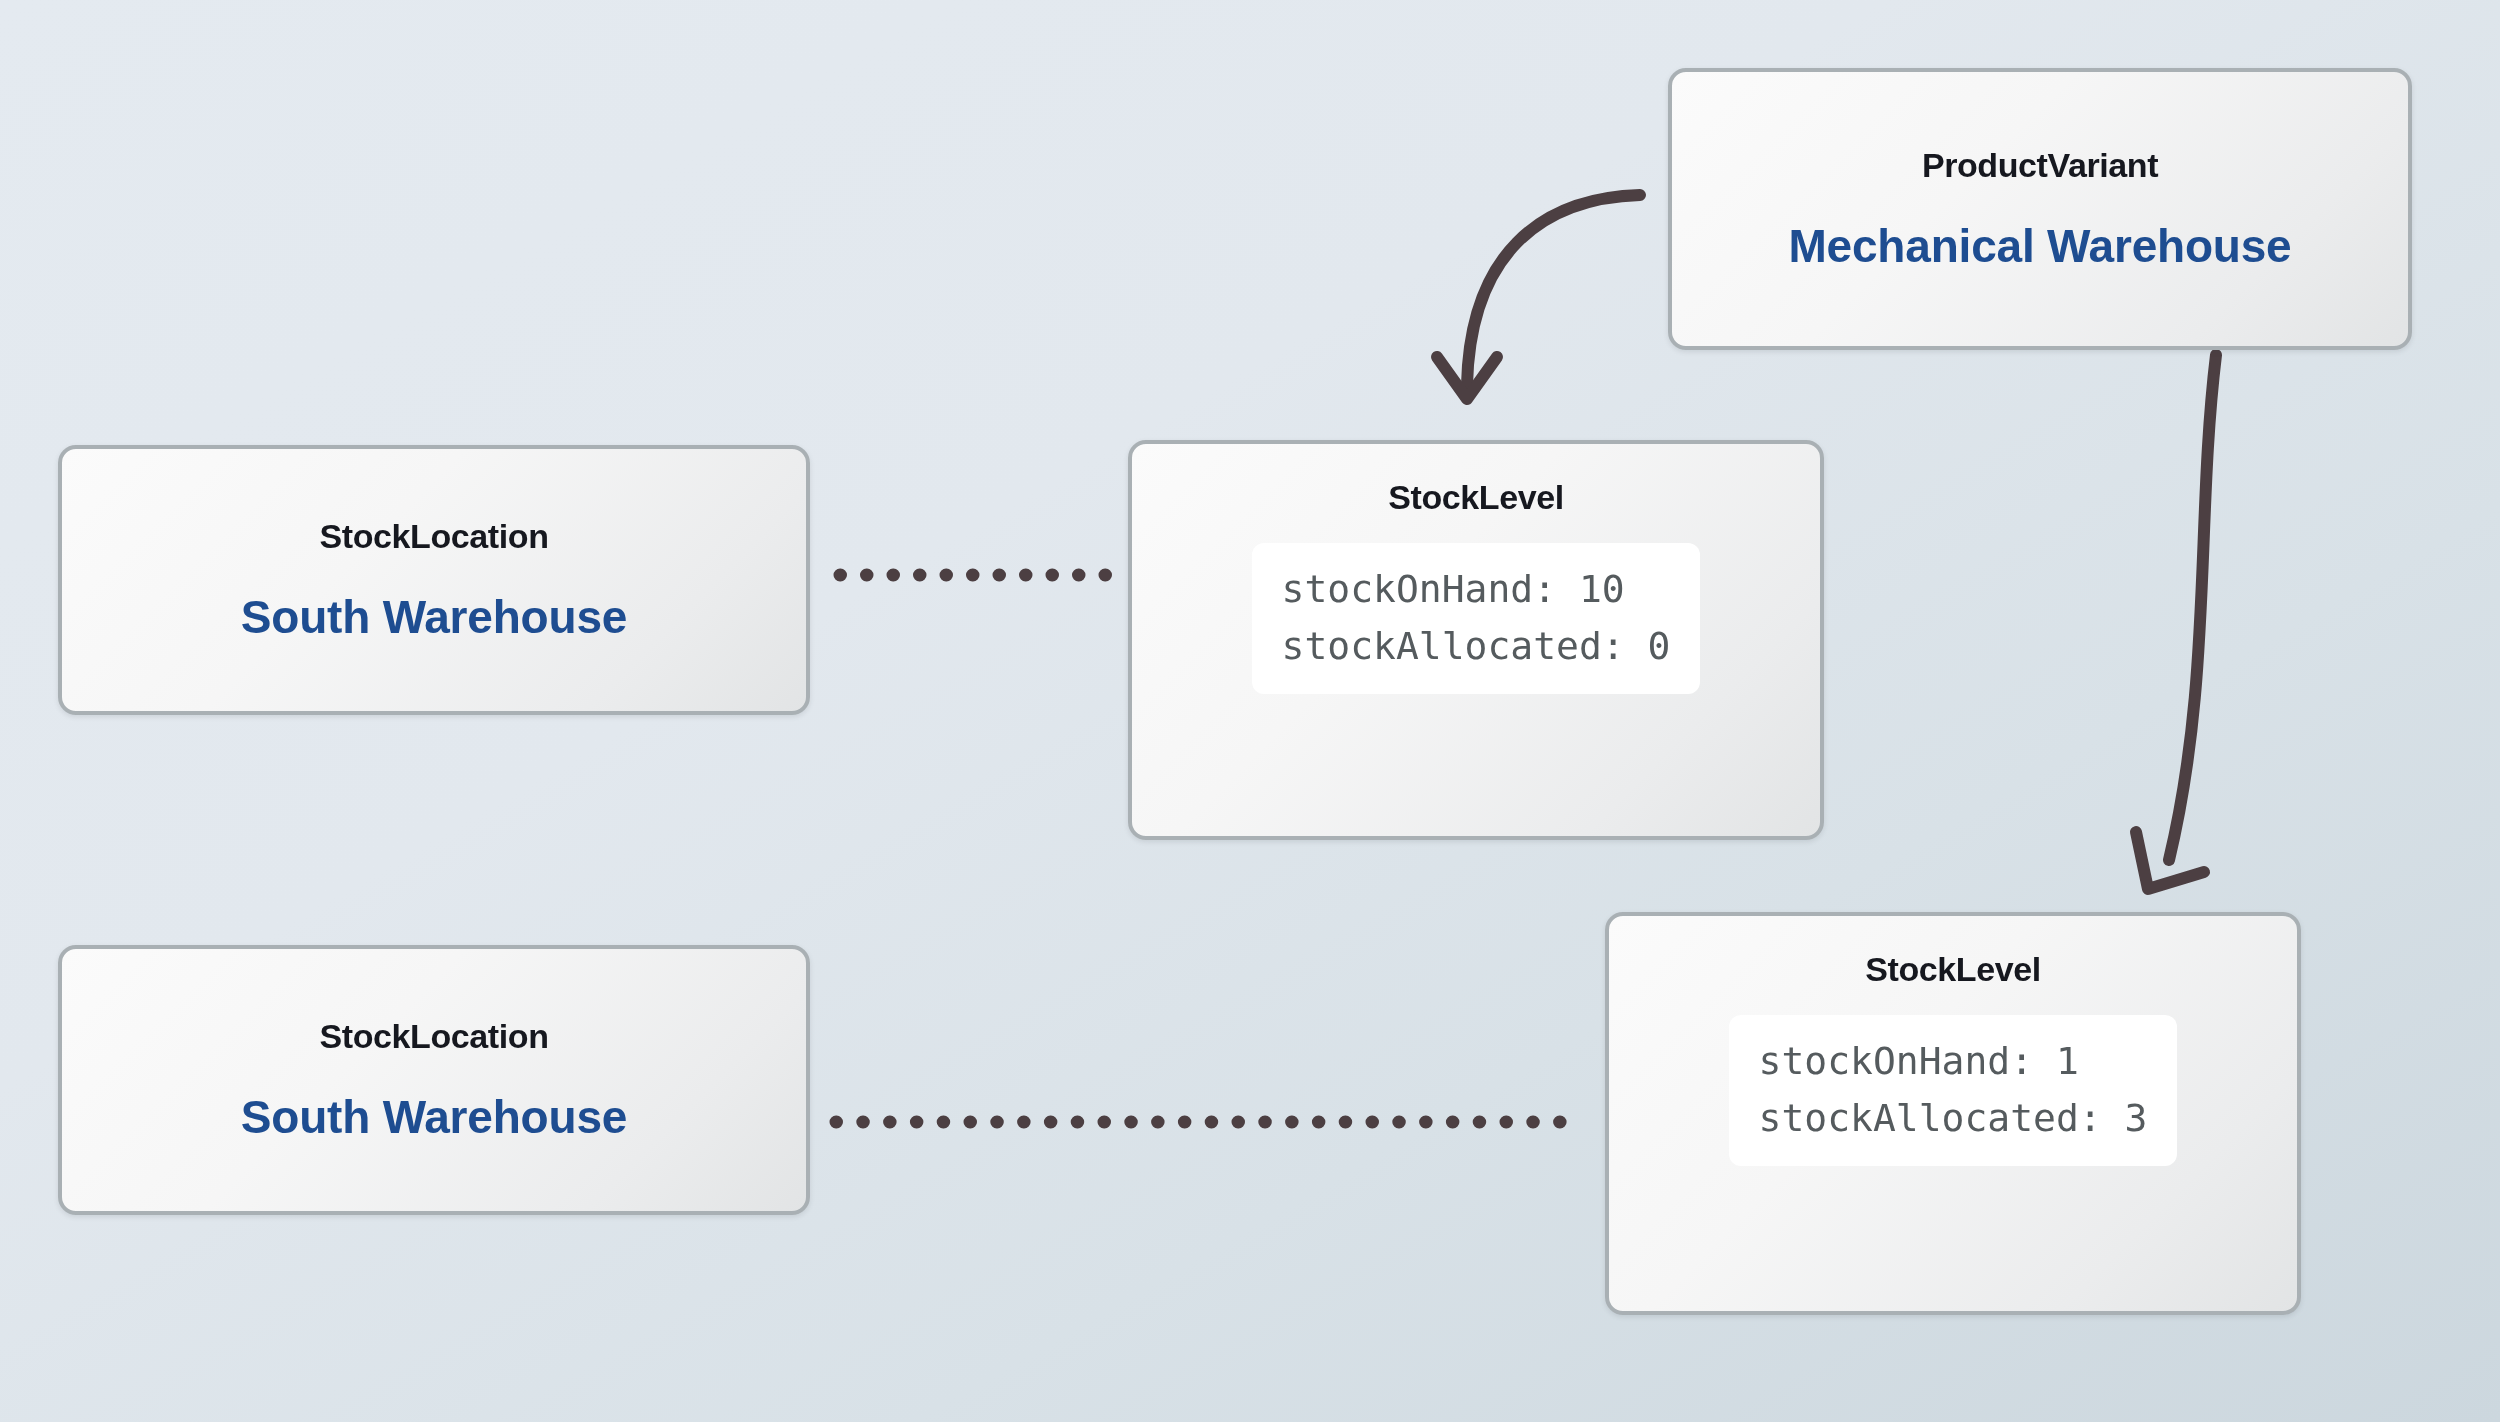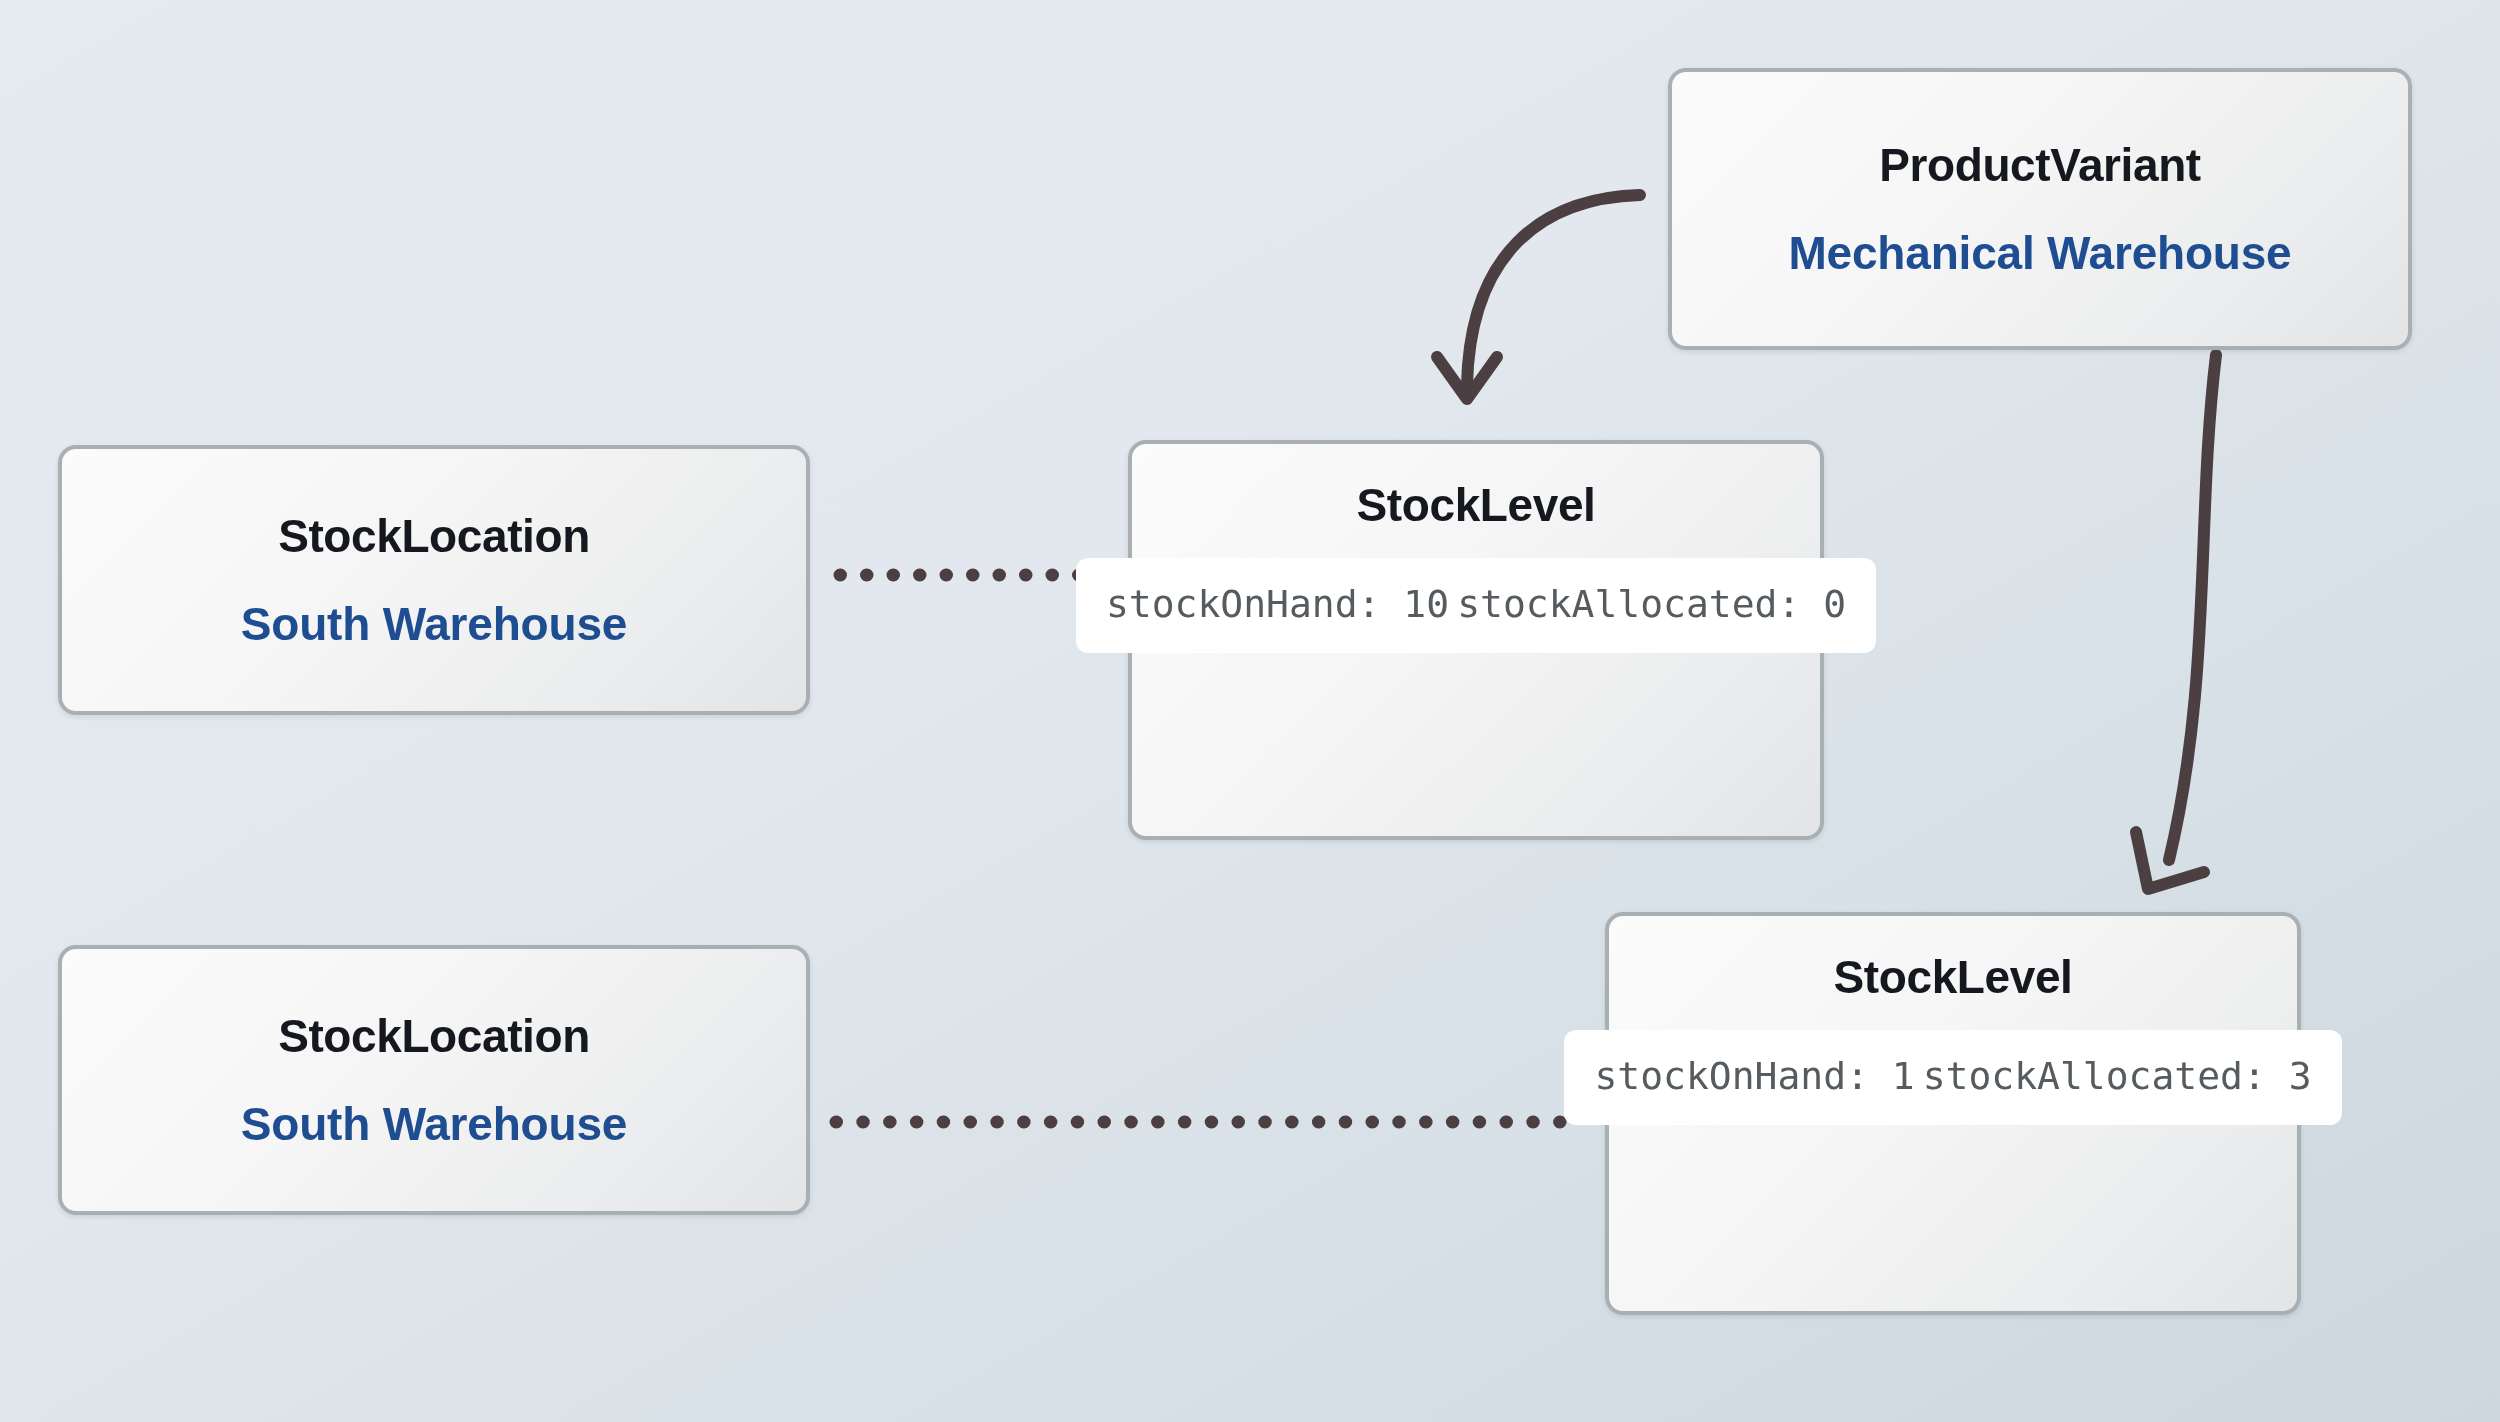--- a/index.html
+++ b/index.html
@@ -33,41 +33,41 @@
     border: 4px solid #a9b0b4;
     border-radius: 18px;
     background: linear-gradient(135deg, #fbfbfb 0%, #f6f6f6 40%, #ebeced 78%, #e2e4e5 100%);
     box-shadow: 0 2px 5px rgba(60, 70, 80, 0.13);
     display: flex;
     flex-direction: column;
     align-items: center;
     justify-content: center;
   }
   .node-title {
-    font-size: 46px;
+    font-size: 34px;
     font-weight: bold;
     color: #16181f;
     letter-spacing: -0.4px;
     text-align: center;
     white-space: nowrap;
   }
   .node-subtitle {
     font-size: 46px;
     font-weight: bold;
     color: #1e4d91;
     letter-spacing: -0.2px;
     text-align: center;
     white-space: nowrap;
   }
   .field-panel {
     background: #ffffff;
     border-radius: 12px;
     padding: 22px 30px 24px 30px;
     display: flex;
-    flex-direction: row;
+    flex-direction: column;
     gap: 8px;
   }
   .field-line {
     font-family: "DejaVu Sans Mono", monospace;
     font-size: 38px;
     color: #555b5e;
     white-space: pre;
     line-height: 1.28;
   }
 

